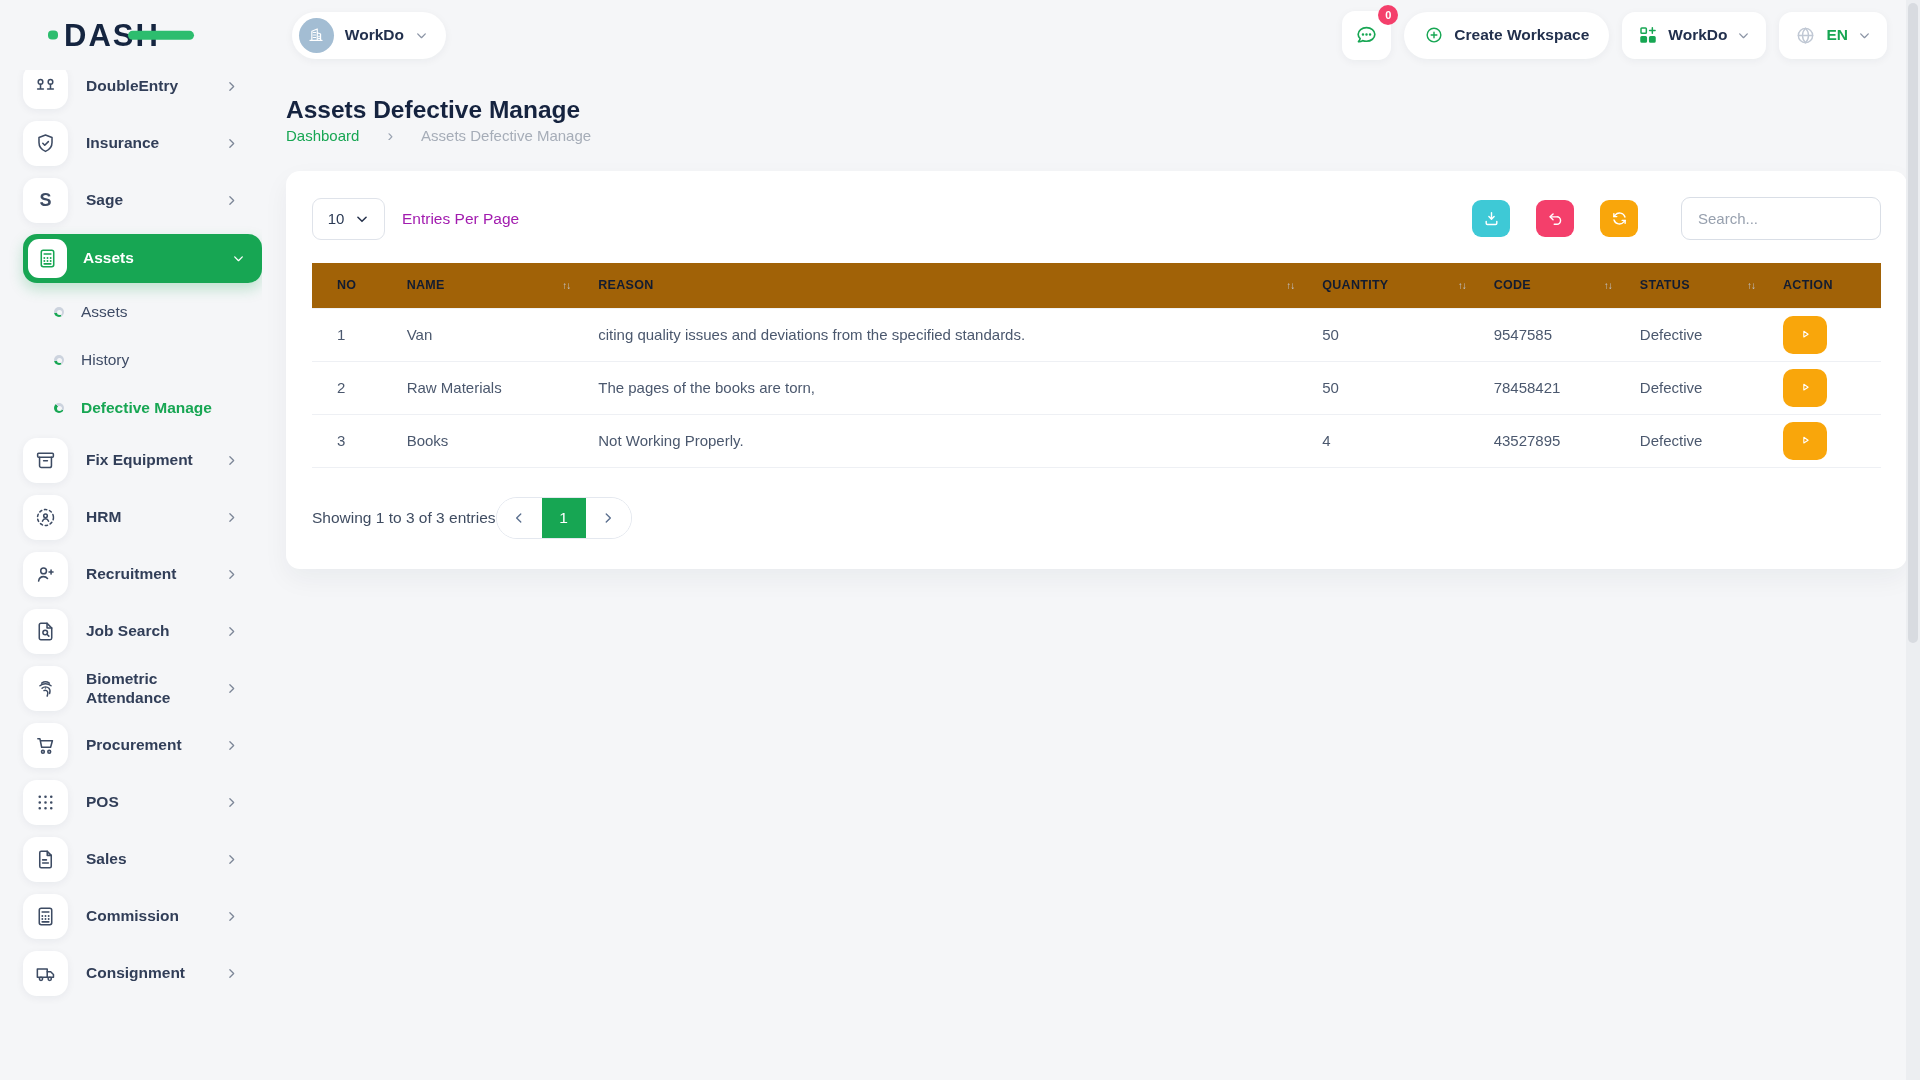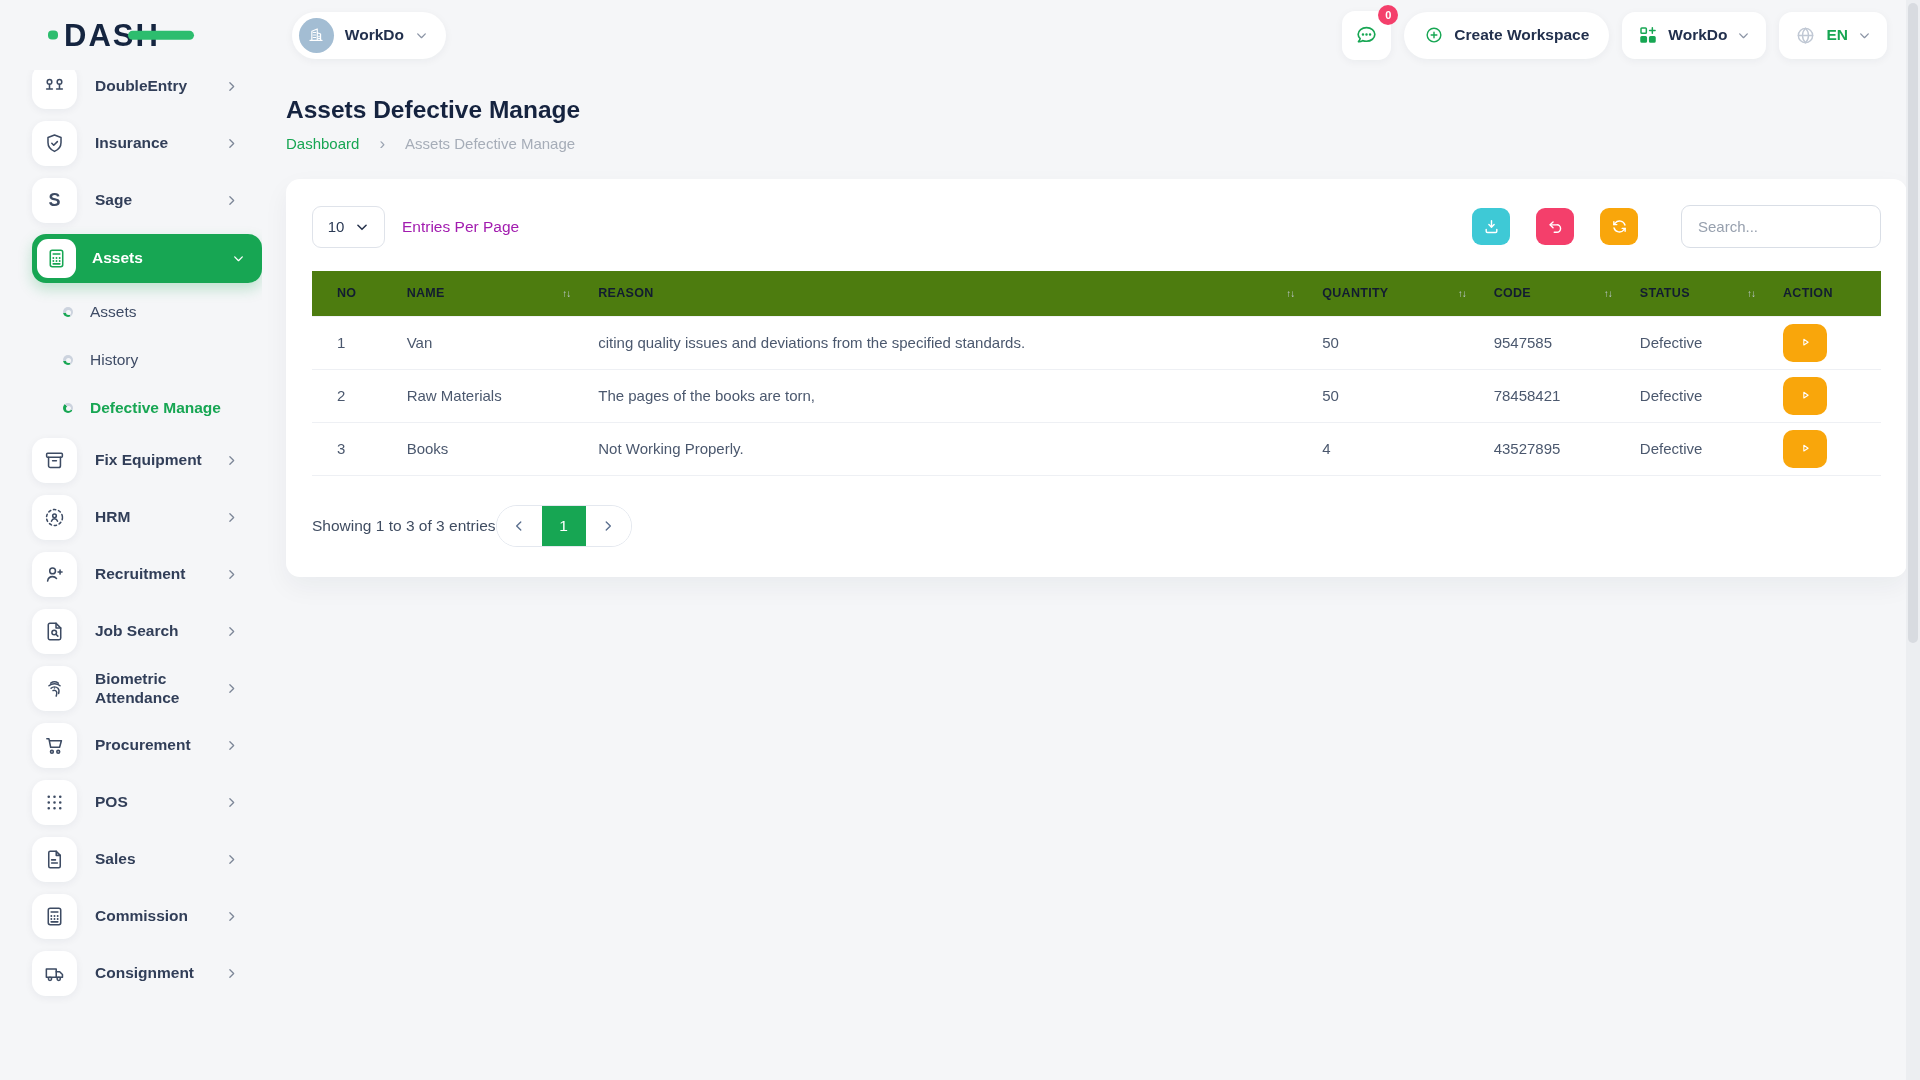--- a/index.html
+++ b/index.html
@@ -21,58 +21,58 @@
   .ws-name { font-size:15.5px; font-weight:600; color:#22304d; }
   .top-right { margin-left:auto; display:flex; align-items:center; gap:13px; }
   .chat-btn { width:49px; height:49px; background:#fff; border-radius:13px; position:relative; display:flex; align-items:center; justify-content:center; box-shadow:0 2px 8px rgba(20,30,60,.05); cursor:pointer; }
   .badge { position:absolute; top:-6px; right:-7px; min-width:20px; height:20px; padding:0 5px; border-radius:10px; background:#f43f6b; color:#fff; font-size:11px; font-weight:700; display:flex; align-items:center; justify-content:center; }
   .create-pill { height:47px; background:#fff; border-radius:24px; display:flex; align-items:center; gap:10px; padding:0 20px; font-size:15.5px; font-weight:600; color:#22304d; box-shadow:0 2px 8px rgba(20,30,60,.05); cursor:pointer; }
   .wd-pill, .lang-pill { height:47px; background:#fff; border-radius:13px; display:flex; align-items:center; gap:10px; padding:0 16px; font-size:15.5px; font-weight:600; color:#22304d; box-shadow:0 2px 8px rgba(20,30,60,.05); cursor:pointer; }
   .lang-code { color:#17a653; font-weight:700; }
   .chev-muted { color:#8b94a5; display:flex; }
   
   .layout { display:flex; height:1010px; }
-  .sidebar { flex:0 0 262px; width:262px; padding-left:32px; overflow:hidden; }
+  .sidebar { flex:0 0 262px; width:262px; padding-left:23px; overflow:hidden; }
   .s-list { margin-top:-12px; }
   .s-item { display:flex; align-items:center; min-height:57px; padding-right:24px; cursor:pointer; }
   .s-ic { width:45px; height:45px; background:#fff; border-radius:14px; display:flex; align-items:center; justify-content:center; color:#3d4b63; box-shadow:0 2px 8px rgba(25,39,70,.06); flex:0 0 45px; }
   .s-ic-text { font-weight:700; font-size:18px; }
   .s-label { margin-left:18px; font-size:15.5px; font-weight:600; color:#313e58; flex:1; line-height:1.2; }
   .s-chev { color:#7d8798; display:flex; }
   .s-item.active { background:#17a653; border-radius:14px; height:49px; min-height:49px; margin:5px 0; padding:0 17px 0 5px; box-shadow:0 6px 14px rgba(23,166,83,.25); }
   .s-item.active .s-ic { width:39px; height:39px; flex-basis:39px; border-radius:11px; color:#17a653; box-shadow:none; }
   .s-item.active .s-label { color:#fff; margin-left:16px; }
   .s-item.active .s-chev { color:#fff; }
   .s-sub { display:flex; align-items:center; min-height:48px; padding:0 24px 0 31px; cursor:pointer; }
   .bullet { width:10px; height:10px; border-radius:50%; background:conic-gradient(from 150deg, #17a653 0 30%, #ccd3de 30% 100%); position:relative; flex:0 0 10px; }
   .bullet::after { content:""; position:absolute; inset:2.5px; background:#f5f6f8; border-radius:50%; }
   .s-sub-label { margin-left:17px; font-size:15.5px; font-weight:500; color:#3f4c66; flex:1; }
   .s-sub.active .s-sub-label { color:#17a653; font-weight:600; }
   .s-sub.active .bullet { background:conic-gradient(from 120deg, #17a653 0 55%, #ccd3de 55% 100%); }
   
   .main { flex:1; padding:14px 13px 2px 24px; }
   .page-title { font-size:24.5px; font-weight:700; color:#15233f; margin-top:12px; }
-  .crumbs { margin-top:11px; display:flex; align-items:center; gap:20px; font-size:15px; }
+  .crumbs { margin-top:3px; display:flex; align-items:center; gap:28px; font-size:15px; }
   .crumb-root { color:#17a653; cursor:pointer; }
   .crumb-sep { color:#9aa3b1; font-size:17px; line-height:1; }
   .crumb-cur { color:#a6adb8; }
   .card { margin-top:27px; background:#fff; border-radius:14px; box-shadow:0 10px 26px rgba(21,35,63,.05); padding:26px 26px 30px; }
   .controls { display:flex; align-items:center; }
   .entries-select { width:73px; height:42px; border:1px solid #dfe3ea; border-radius:9px; background:#fff; display:flex; align-items:center; justify-content:center; gap:11px; font-size:15px; color:#2b3a55; cursor:pointer; }
   .entries-select .chev-dark { color:#25314b; display:flex; }
   .entries-label { margin-left:17px; font-size:15.5px; font-weight:500; color:#a21caf; }
   .ctl-right { margin-left:auto; display:flex; align-items:center; gap:26px; }
   .sq-btn { width:38px; height:37px; border:none; border-radius:9px; display:flex; align-items:center; justify-content:center; color:#fff; cursor:pointer; }
   .sq-btn.dl { background:#3ec9d6; }
   .sq-btn.un { background:#f43f6b; }
   .sq-btn.rf { background:#f9a60b; }
   .search { width:200px; height:43px; border:1px solid #d9dee6; border-radius:9px; background:#fff; padding:0 16px; font-size:15px; color:#3c4a63; outline:none; font-family:inherit; margin-left:17px; }
   .search::placeholder { color:#97a0ae; }
   table { width:100%; border-collapse:collapse; margin-top:23px; }
-  thead th { background:#4d7c0f; height:45px; font-size:12.5px; font-weight:700; color:#121c31; text-align:left; padding:0 14px; letter-spacing:.3px; }
+  thead th { background:#a16207; height:45px; font-size:12.5px; font-weight:700; color:#121c31; text-align:left; padding:0 14px; letter-spacing:.3px; }
   thead th:first-child { padding-left:25px; }
   th .h { display:flex; align-items:center; justify-content:space-between; }
   .sort { font-size:10px; color:#c4cbd7; letter-spacing:-1px; font-weight:400; }
   tbody td { height:53px; border-bottom:1px solid #eef0f4; font-size:15px; color:#4b586e; padding:0 14px; }
   tbody td:first-child { padding-left:25px; }
   tbody tr:first-child td { border-top:1px solid #f1f3f6; }
   .row-action { width:44px; height:38px; border:none; border-radius:10px; background:#f9a60b; display:flex; align-items:center; justify-content:center; cursor:pointer; }
   .table-footer { display:flex; align-items:center; justify-content:flex-start; margin-top:29px; }
   .summary { font-size:15.5px; color:#3f4c61; }
   .pager { display:flex; border:1px solid #e4e8ef; border-radius:21px; overflow:hidden; background:#fff; height:42px; align-items:stretch; }

